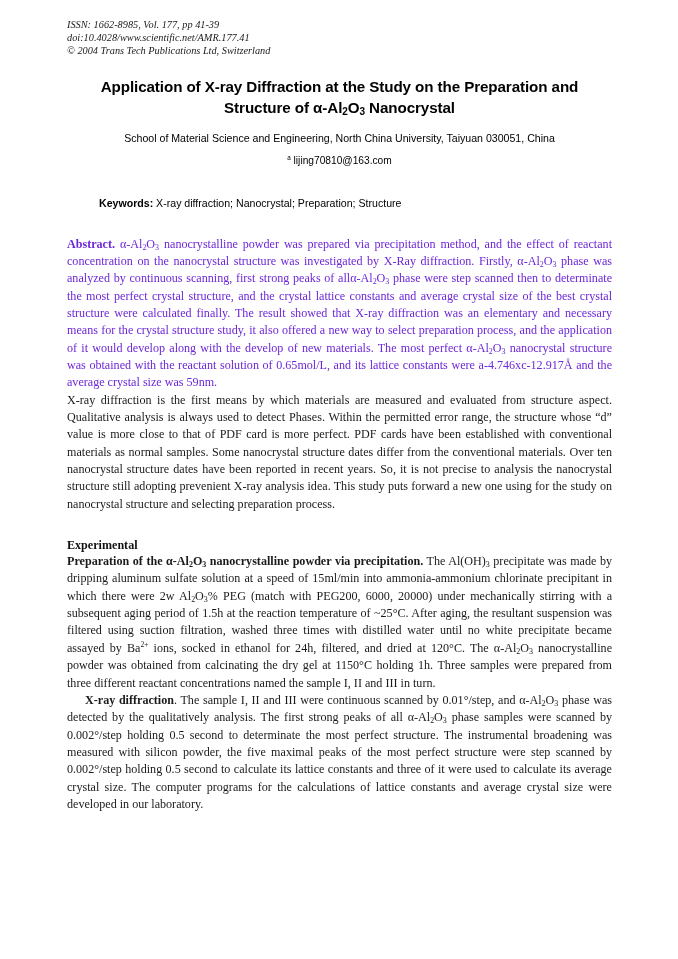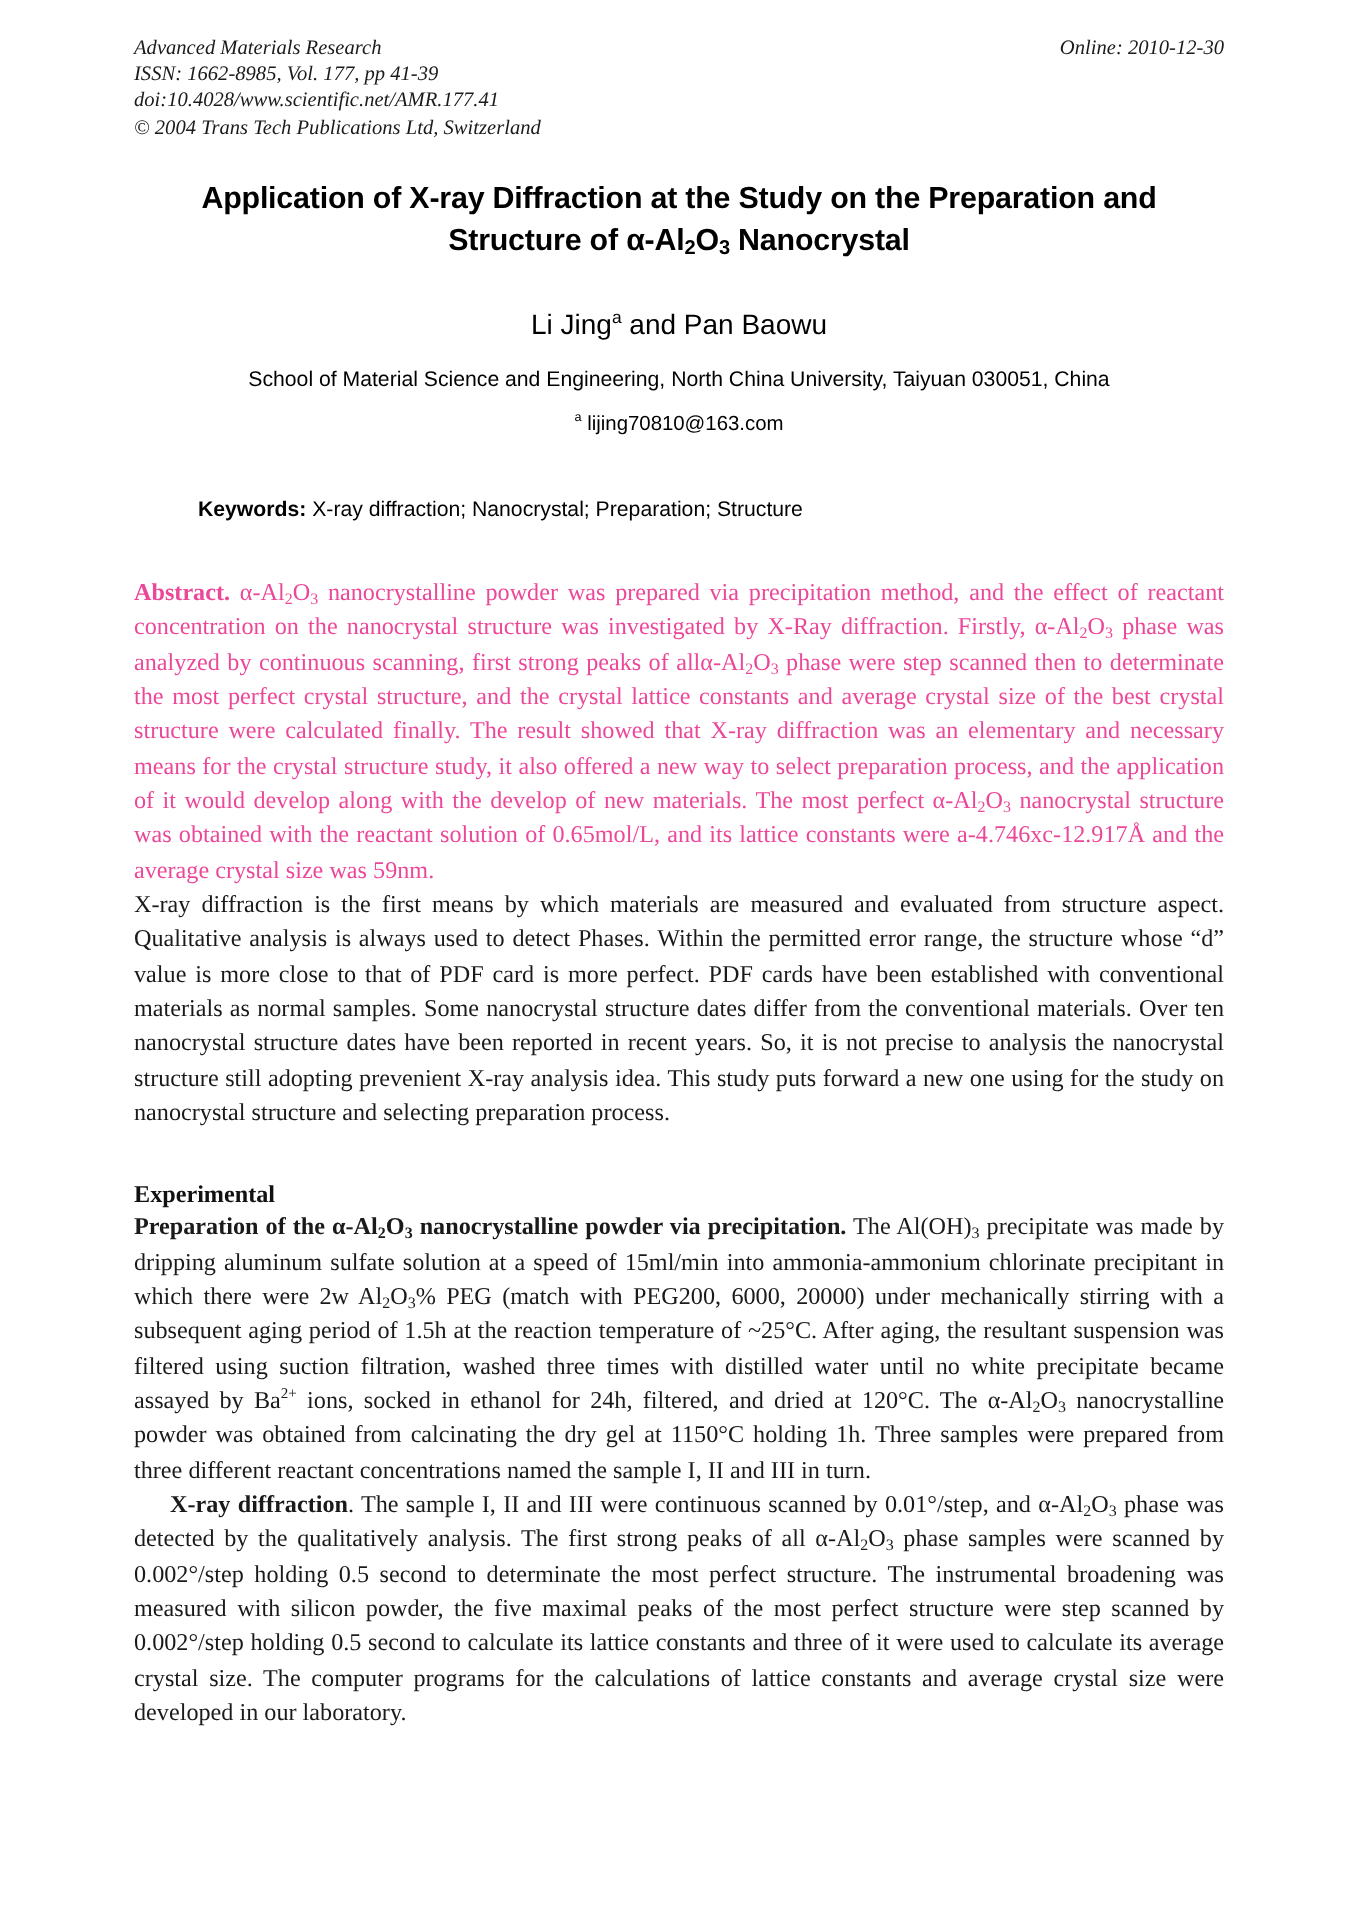--- a/index.html
+++ b/index.html
@@ -112,21 +112,21 @@
   }
   .keywords b { font-weight: bold; }
 
   
   .abstract {
     margin-top: 27px;
     font-size: 12.1px;
     line-height: 17.35px;
     text-align: justify;
     text-justify: inter-word;
-    color: #ec4899;
+    color: #6d28d9;
   }
   .abstract b { font-weight: bold; }
 
   .sec-head {
     font-size: 12.1px;
     font-weight: bold;
     margin-top: 25px;
     color: #111;
   }
   .para {
@@ -139,37 +139,32 @@
   .para.indent { text-indent: 18px; margin-top: 0px; }
   .para b { font-weight: bold; }
 </style>
 </head>
 <body>
 
 <div class="page">
   <div class="content">
 
     <div class="jheader">
-      <div class="row1">
-        <span class="line">Advanced Materials Research</span>
-        <span class="online">Online: 2010-12-30</span>
-      </div>
       <span class="line">ISSN: 1662-8985, Vol. 177, pp 41-39</span>
       <span class="line">doi:10.4028/www.scientific.net/AMR.177.41</span>
       <span class="line">© 2004 Trans Tech Publications Ltd, Switzerland</span>
     </div>
 
     <div class="title-block">
       <h1 class="title">
         <span class="ln">Application of X-ray Diffraction at the Study on the Preparation and</span>
         <span class="ln"><span>Structure of α-Al</span><sub class="mk">2</sub><span>O</span><sub class="mk">3</sub><span> Nanocrystal</span></span>
       </h1>
     </div>
 
-    <div class="authors"><span>Li Jing</span><sup class="mk">a</sup><span> and </span><span>Pan Baowu</span></div>
 
     <div class="affil">School of Material Science and Engineering, North China University, Taiyuan 030051, China</div>
 
     <div class="email"><sup class="mk">a</sup><span> lijing70810@163.com</span></div>
 
     <div class="keywords"><b>Keywords:</b><span> X-ray diffraction; Nanocrystal; Preparation; Structure</span></div>
 
     <div class="abstract"><b>Abstract.</b><span> α-Al</span><sub class="mk">2</sub><span>O</span><sub class="mk">3</sub><span> nanocrystalline powder was prepared via precipitation method, and the effect of reactant concentration on the nanocrystal structure was investigated by X-Ray diffraction. Firstly, α-Al</span><sub class="mk">2</sub><span>O</span><sub class="mk">3</sub><span> phase was analyzed by continuous scanning, first strong peaks of allα-Al</span><sub class="mk">2</sub><span>O</span><sub class="mk">3</sub><span> phase were step scanned then to determinate the most perfect crystal structure, and the crystal lattice constants and average crystal size of the best crystal structure were calculated finally. The result showed that X-ray diffraction was an elementary and necessary means for the crystal structure study, it also offered a new way to select preparation process, and the application of it would develop along with the develop of new materials. The most perfect α-Al</span><sub class="mk">2</sub><span>O</span><sub class="mk">3</sub><span> nanocrystal structure was obtained with the reactant solution of 0.65mol/L, and its lattice constants were a-4.746xc-12.917Å and the average crystal size was 59nm.</span></div>
 
     <div class="para">X-ray diffraction is the first means by which materials are measured and evaluated from structure aspect. Qualitative analysis is always used to detect Phases. Within the permitted error range, the structure whose “d” value is more close to that of PDF card is more perfect. PDF cards have been established with conventional materials as normal samples. Some nanocrystal structure dates differ from the conventional materials. Over ten nanocrystal structure dates have been reported in recent years. So, it is not precise to analysis the nanocrystal structure still adopting prevenient X-ray analysis idea. This study puts forward a new one using for the study on nanocrystal structure and selecting preparation process.</div>

